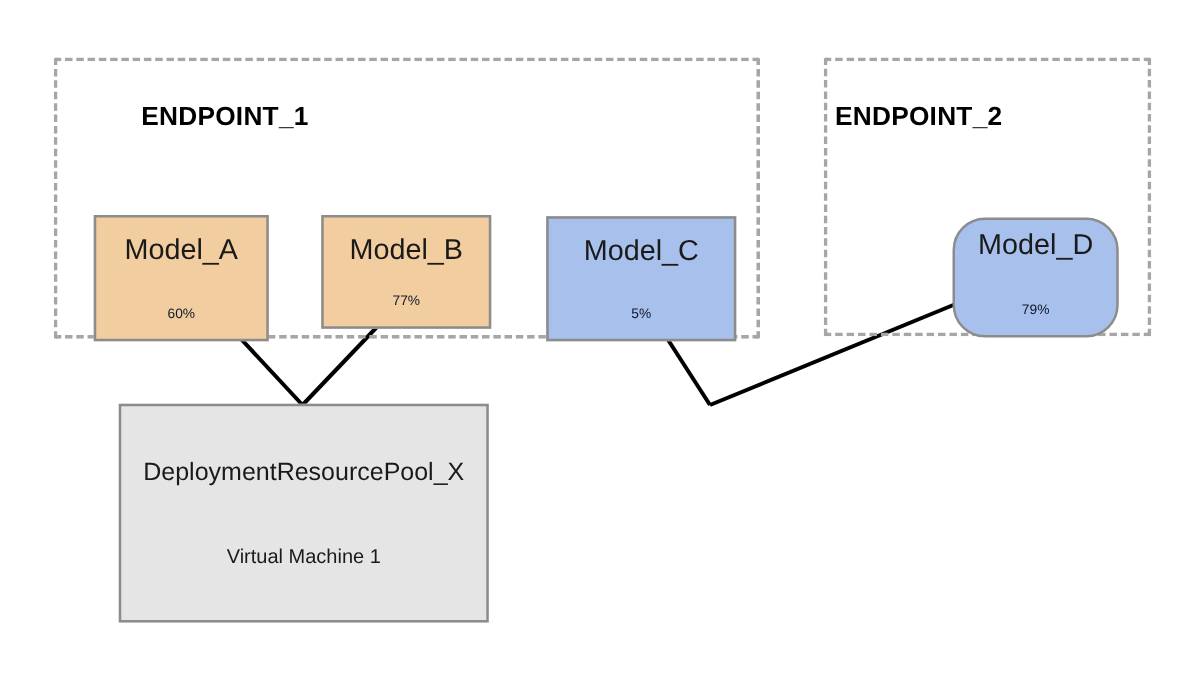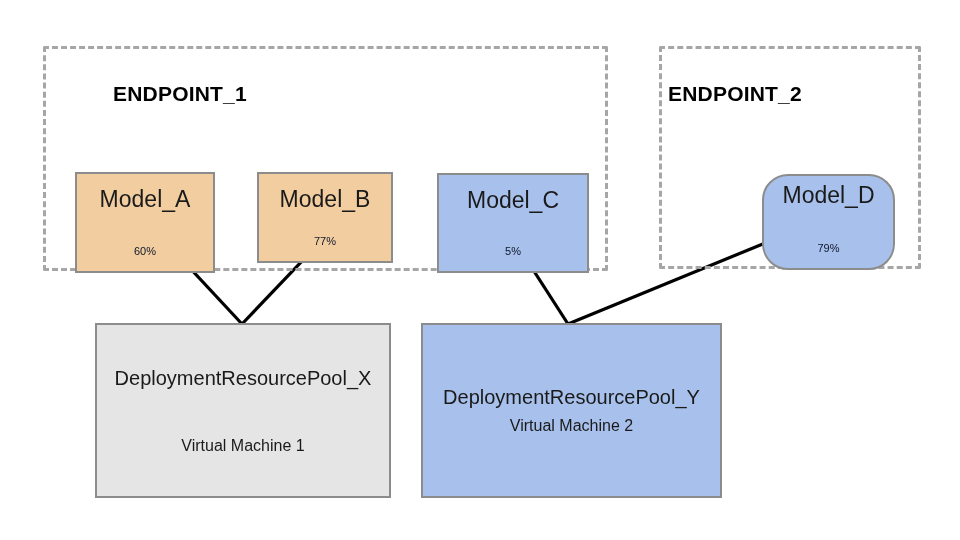--- a/index.html
+++ b/index.html
@@ -130,18 +130,14 @@
   <div class="model-box blue" style="left:762px; top:138px; width:133px; height:96px; padding-top:7px;border-radius:26px;">
     <span class="model-name">Model_D</span>
     <span class="model-pct">79%</span>
   </div>
 
   <div class="pool-box orange" style="left:95px; top:323px; width:296px; height:175px;">
     <span class="pool-name">DeploymentResourcePool_X</span>
     <span class="pool-sub">Virtual Machine 1</span>
   </div>
 
-  <div class="pool-box blue" style="left:421px; top:323px; width:301px; height:175px;">
-    <span class="pool-name">DeploymentResourcePool_Y</span>
-    <span class="pool-sub">Virtual Machine 2</span>
-  </div>
 
 </div>
 
 </body></html>

